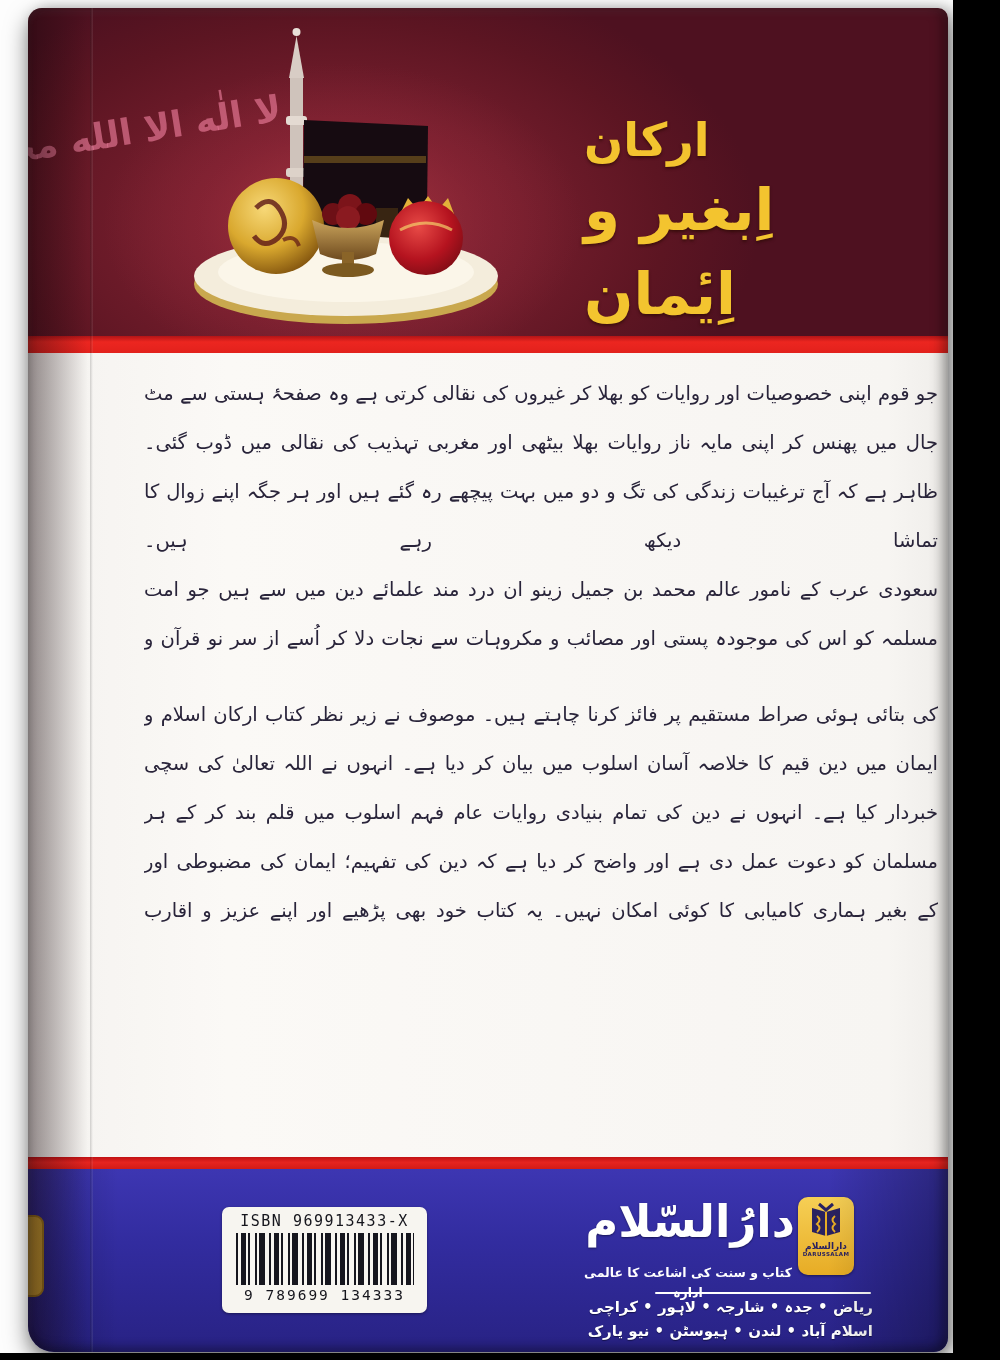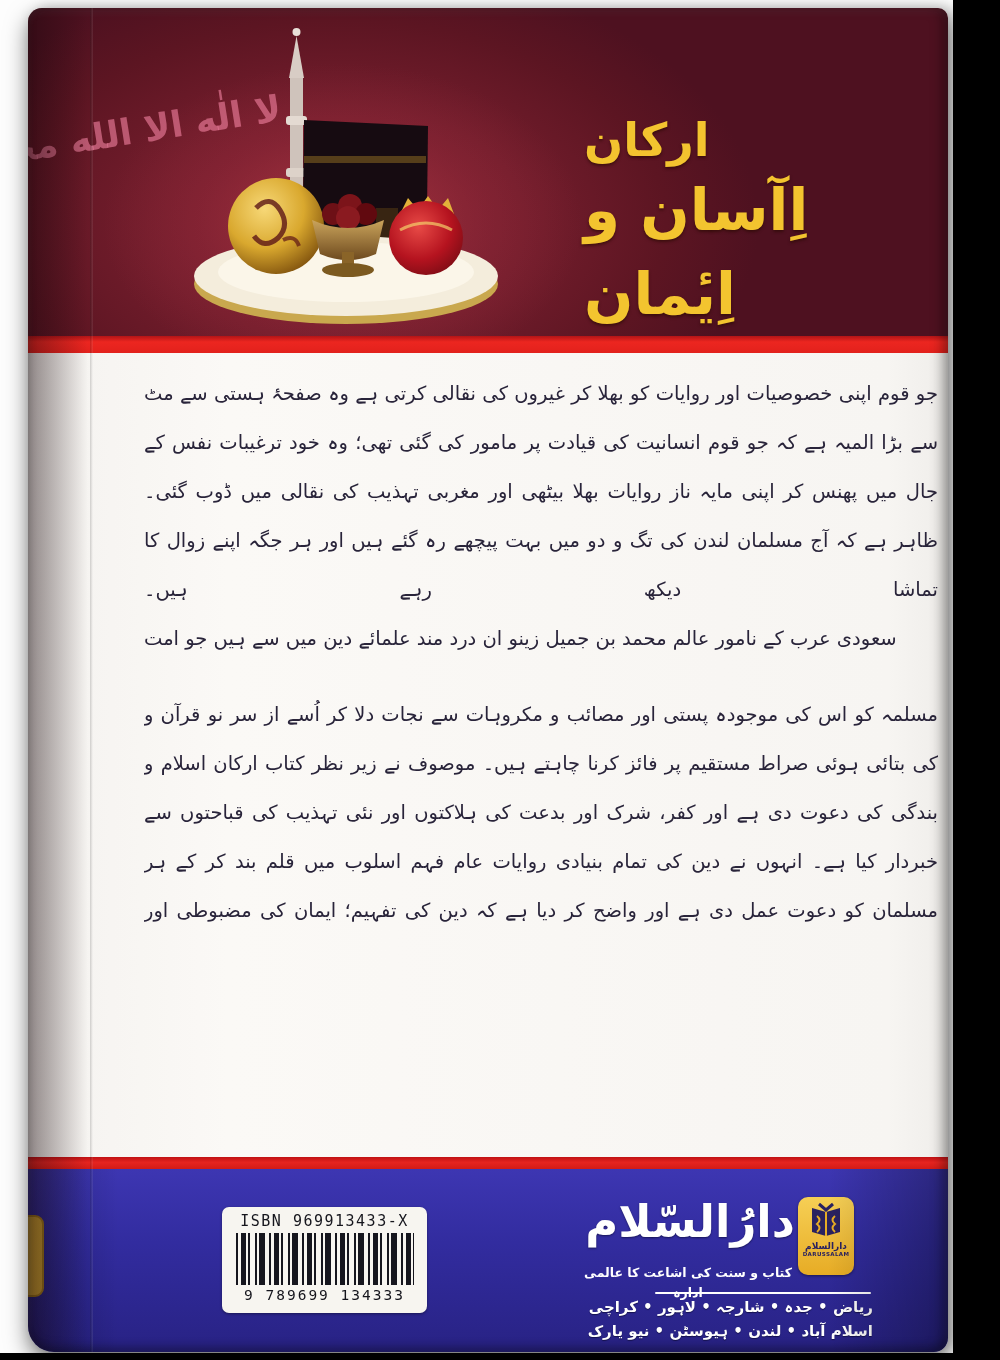--- a/index.html
+++ b/index.html
@@ -148,39 +148,39 @@
       </g>
 
       <g>
         <polygon points="372,206 380,190 390,202 400,188 410,202 420,190 426,206" fill="#e3b23a"></polygon>
         <circle cx="398" cy="230" r="37" fill="url(#redBall)"></circle>
         <path d="M372 222 q26 -14 52 0" stroke="#f3cf6a" stroke-width="3" fill="none" opacity=".7"></path>
       </g>
     </svg>
     <div class="title">
       <div class="l1">ارکان</div>
-      <div class="l2">اِآسان و اِیٔمان</div>
+      <div class="l2">اِبغیر و اِیٔمان</div>
     </div>
   </div>
 
   <div class="stripe-top"></div>
 
   <div class="sec-body">
     <div class="text-block">
       <div class="body-line">جو قوم اپنی خصوصیات اور روایات کو بھلا کر غیروں کی نقالی کرتی ہے وہ صفحۂ ہستی سے مٹ جاتی</div>
-      <div class="body-line">سے بڑا المیہ ہے کہ جو قوم انسانیت کی قیادت پر مامور کی گئی تھی؛ وہ خود ترغیبات نفس کے</div>
       <div class="body-line">جال میں پھنس کر اپنی مایہ ناز روایات بھلا بیٹھی اور مغربی تہذیب کی نقالی میں ڈوب گئی۔ نتیجہ</div>
-      <div class="body-line">ظاہر ہے کہ آج مسلمان لندن کی تگ و دو میں بہت پیچھے رہ گئے ہیں اور ہر جگہ اپنے زوال کا</div>
+      <div class="body-line">ظاہر ہے کہ آج ترغیبات زندگی کی تگ و دو میں بہت پیچھے رہ گئے ہیں اور ہر جگہ اپنے زوال کا</div>
       <div class="body-line">تماشا دیکھ رہے ہیں۔</div>
       <div class="body-line">سعودی عرب کے نامور عالم محمد بن جمیل زینو ان درد مند علمائے دین میں سے ہیں جو امت</div>
       <div class="body-line">مسلمہ کو اس کی موجودہ پستی اور مصائب و مکروہات سے نجات دلا کر اُسے از سر نو قرآن و سنت</div>
       <div class="body-line">کی بتائی ہوئی صراط مستقیم پر فائز کرنا چاہتے ہیں۔ موصوف نے زیر نظر کتاب ارکان اسلام و</div>
-      <div class="body-line">بندگی کی دعوت دی ہے اور کفر، شرک اور بدعت کی ہلاکتوں اور نئی تہذیب کی قباحتوں سے</div>
+      <div class="body-line">ایمان میں دین قیم کا خلاصہ آسان اسلوب میں بیان کر دیا ہے۔ انہوں نے اللہ تعالیٰ کی سچی</div>
       <div class="body-line">خبردار کیا ہے۔ انہوں نے دین کی تمام بنیادی روایات عام فہم اسلوب میں قلم بند کر کے ہر</div>
       <div class="body-line">مسلمان کو دعوت عمل دی ہے اور واضح کر دیا ہے کہ دین کی تفہیم؛ ایمان کی مضبوطی اور حسن عمل</div>
+      <div class="body-line">کے بغیر ہماری کامیابی کا کوئی امکان نہیں۔ یہ کتاب خود بھی پڑھیے اور اپنے عزیز و اقارب</div>
     </div>
   </div>
 
   <div class="stripe-bottom"></div>
 
   <div class="sec-bottom">
     <div class="barcode-label">
       <div class="isbn-text">ISBN 969913433-X</div>
       <div class="barcode-bars"></div>
       <div class="barcode-digits">9 789699 134333</div>

